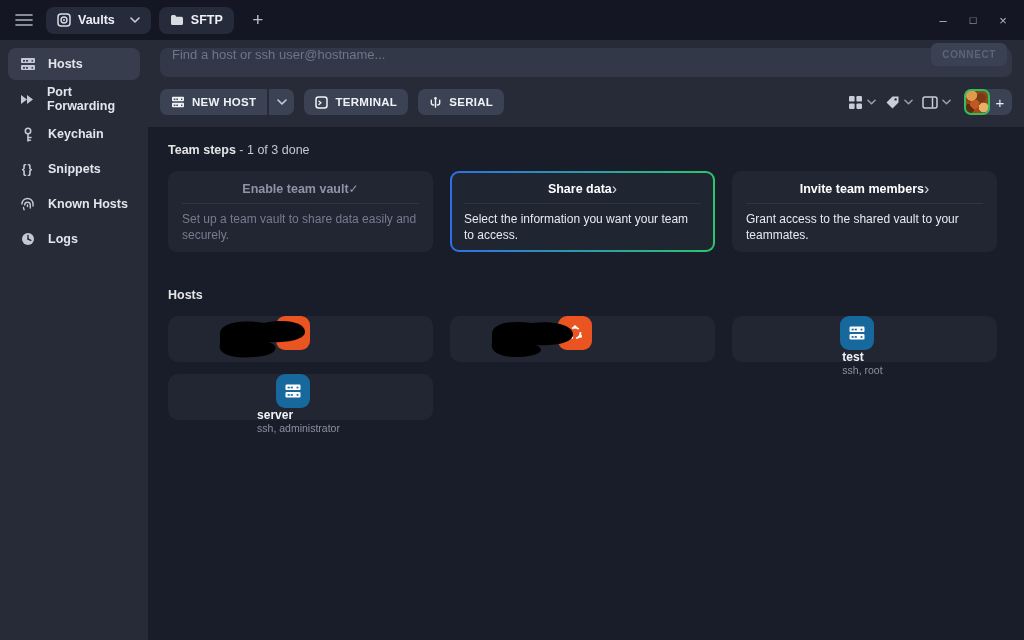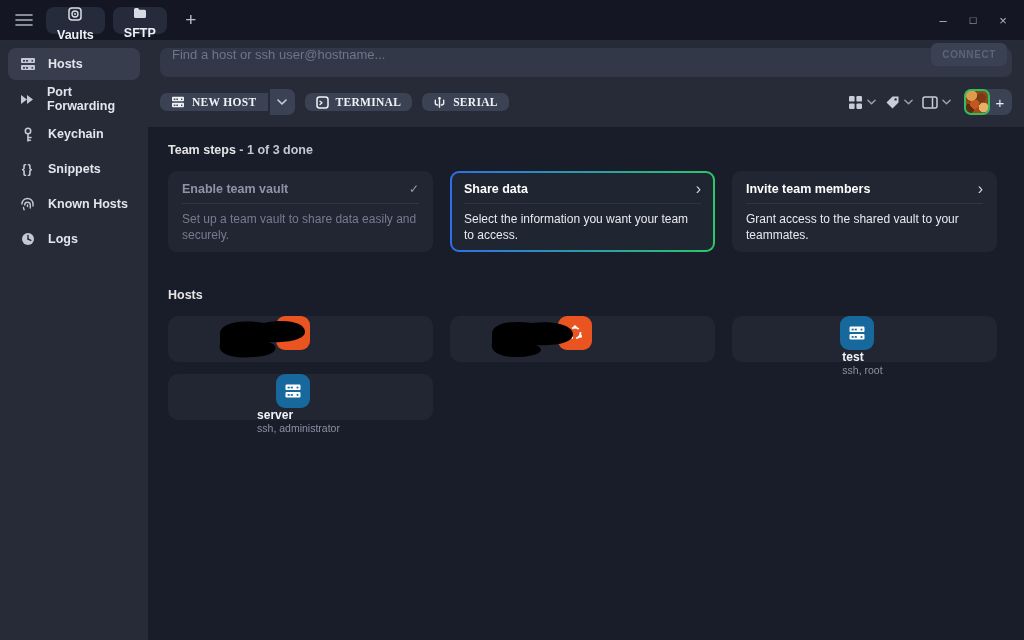--- a/index.html
+++ b/index.html
@@ -13,21 +13,21 @@
 
   
   .titlebar {
     height:40px; background:#141723;
     display:flex; align-items:center; padding:0 6px 0 10px;
   }
   .hamburger { width:28px; height:28px; display:flex; align-items:center; justify-content:center; cursor:pointer; }
   .tb-pill {
     display:flex; align-items:center; gap:7px; height:27px;
     background:#262b3b; border-radius:8px; padding:0 11px;
-    font-size:12.5px; font-weight:bold; color:#eef0f5; margin-left:8px; cursor:pointer;flex-direction:column;
+    font-size:12.5px; font-weight:bold; color:#eef0f5; margin-left:8px; cursor:pointer;
   }
   .tb-pill .chev { margin-left:8px; }
   .tb-plus { margin-left:12px; color:#b9bec9; font-size:19px; font-weight:normal; width:24px; text-align:center; cursor:pointer; }
   .tb-spacer { flex:1; }
   .win-btn { width:30px; height:28px; display:flex; align-items:center; justify-content:center; color:#b4b8c4; font-size:13px; cursor:pointer; }
   .win-btn.max { font-size:11px; }
 
   
   .app-body { display:flex; height:600px; }
 
@@ -55,23 +55,23 @@
   }
   .search input::placeholder { color:#6f7689; }
   .connect-btn {
     background:#3a4152; color:#5d6478; border:none; border-radius:6px;
     font-size:10px; font-weight:bold; letter-spacing:0.6px; padding:6px 11px;
     font-family:"Liberation Sans", sans-serif; cursor:default;
   }
 
   .toolbar { margin-top:12px; display:flex; align-items:center; }
   .tool-btn {
-    display:flex; align-items:center; gap:7px; height:18px; background:#3b4253;
+    display:flex; align-items:center; gap:7px; height:26px; background:#3b4253;
     border-radius:7px; padding:0 11px; font-size:11.5px; font-weight:bold;
-    letter-spacing:0.3px; color:#f0f2f7; cursor:pointer;font-family:Liberation Serif, serif;
+    letter-spacing:0.3px; color:#f0f2f7; cursor:pointer;
   }
   .split { border-radius:7px 0 0 7px; }
   .split-chev {
     width:25px; height:26px; background:#3b4253; border-radius:0 7px 7px 0;
     margin-left:2px; display:flex; align-items:center; justify-content:center; cursor:pointer;
   }
   .tool-gap { width:10px; }
   .right-tools { margin-left:auto; display:flex; align-items:center; gap:9px; }
   .icon-combo { display:flex; align-items:center; gap:4px; cursor:pointer; color:#c9cdd8; }
   .avatar-pill {
@@ -88,29 +88,29 @@
       radial-gradient(circle at 15% 80%, #5c2d0e 0 18%, transparent 19%),
       radial-gradient(circle at 55% 85%, #a34a18 0 20%, transparent 21%),
       #8c4a1c;
   }
   .avatar-plus { width:20px; text-align:center; color:#e9ebf2; font-size:15px; cursor:pointer; }
 
   
   .content { flex:1; padding:16px 0 0 20px; }
   .section-head { font-size:12.5px; margin-bottom:14px; }
   .section-head b { color:#e5e5e5; }
-  .section-head .muted { color:#c4c8d2; font-weight:bold; }
+  .section-head .muted { color:#c4c8d2; font-weight:normal; }
 
   .cards-row { display:flex; gap:17px; margin-bottom:36px; }
   .step-card {
     width:265px; height:81px; background:#212632; border-radius:9px;
     padding:11px 14px; cursor:pointer;
   }
   .step-card .title-row {
-    display:flex; justify-content:space-between; align-items:center;
+    display:flex; justify-content:center; align-items:center;
     font-size:12.5px; font-weight:bold; color:#ffffff;
   }
   .step-card .divider { height:1px; background:rgba(255,255,255,0.07); margin:7px 0 7px 0; }
   .step-card .desc { font-size:12px; line-height:16px; color:#e8eaf1; }
   .step-card .status { font-size:12px; color:#9299ab; font-weight:normal; }
   .step-card .status.arrow { font-size:16px; line-height:12px; color:#cfd4de; }
   .step-card.done .title-row { color:#8e94a6; }
   .step-card.done .desc { color:#757c8f; }
   .step-card.active {
     border:2px solid transparent;

